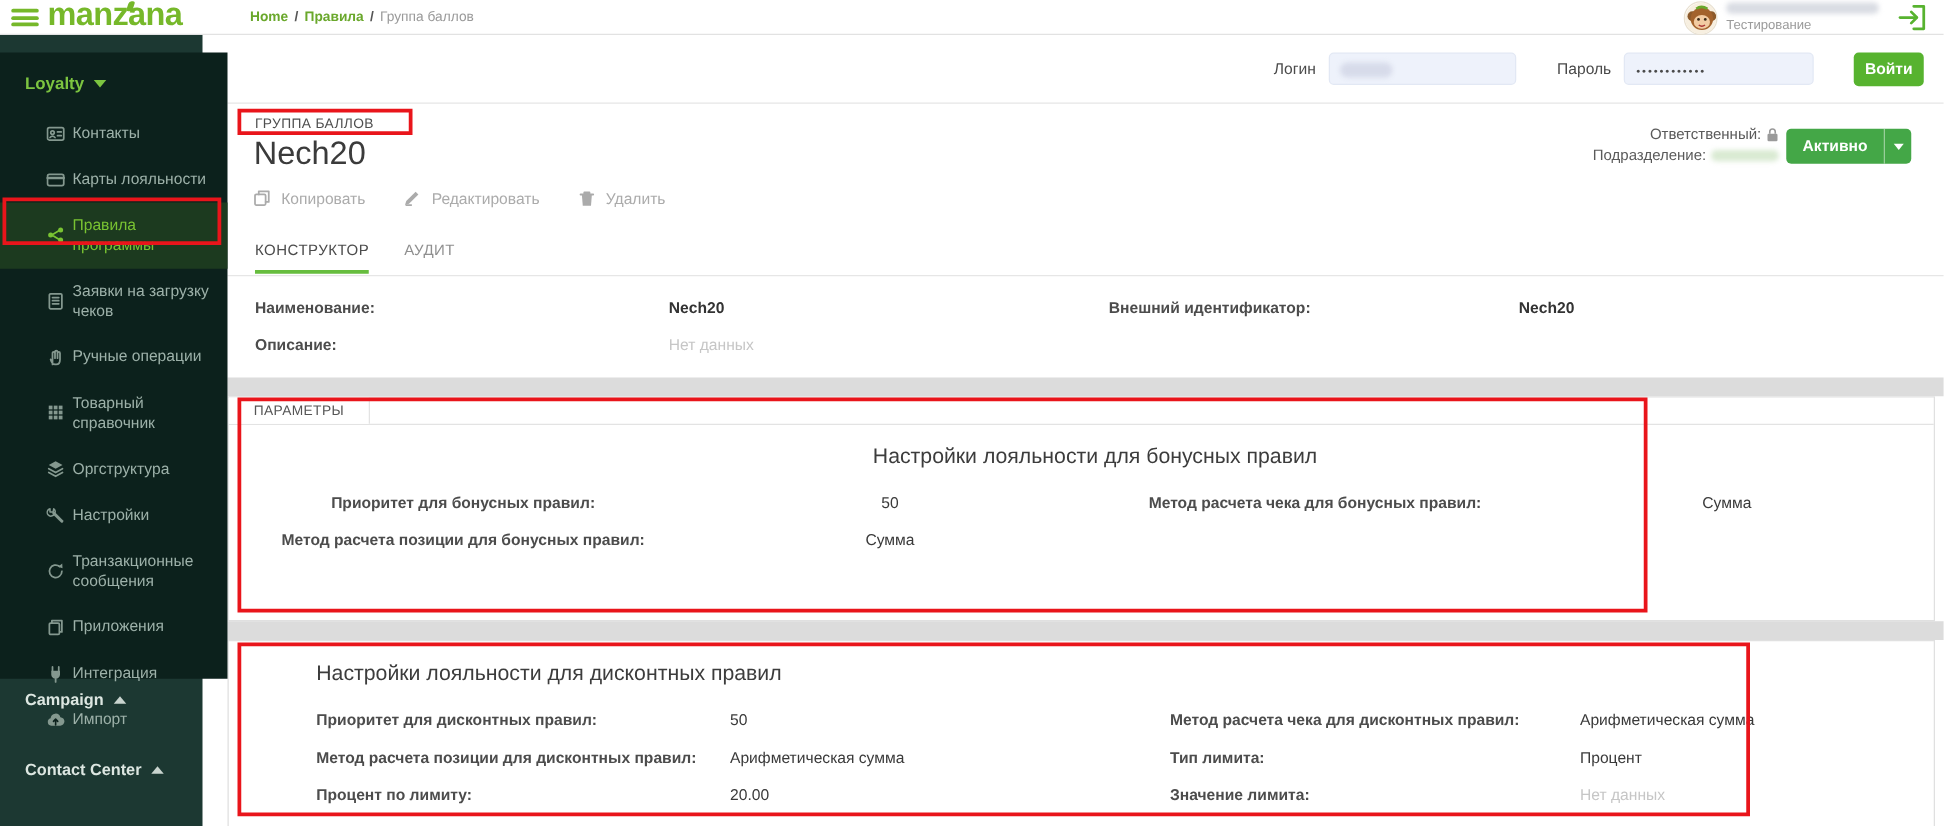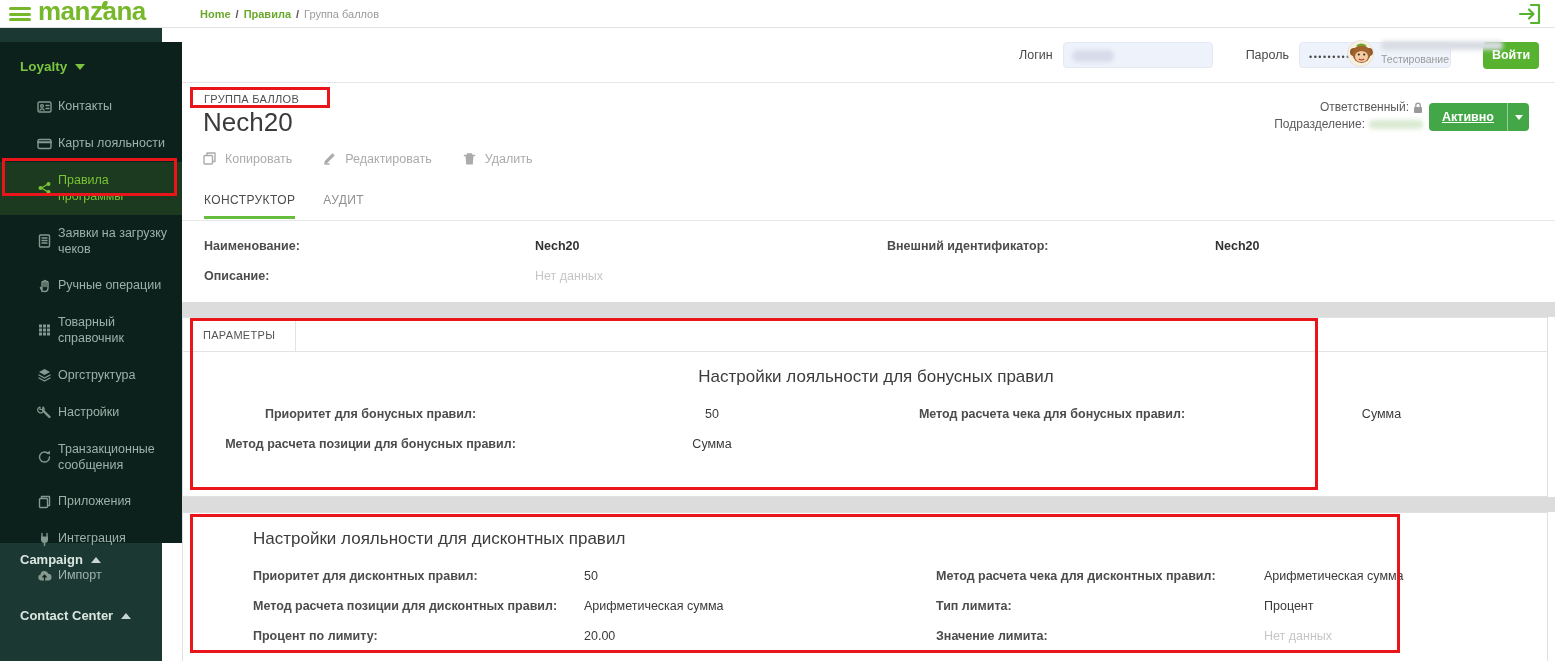--- a/index.html
+++ b/index.html
@@ -14,21 +14,21 @@
   .hamburger span { display:block; height:3px; margin-bottom:2.5px; background:#76b82a; border-radius:2px; }
   .logo { position:absolute; left:38px; top:-4px; font-size:26px; font-weight:bold; color:#76b82a;
     letter-spacing:-0.5px; }
   .logo-accent { position:absolute; left:102px; top:1px; width:5px; height:8px; background:#76b82a;
     transform:skewX(-18deg); border-radius:2px; }
   .breadcrumb { position:absolute; left:200px; top:0; height:28px; display:flex; align-items:center;
     gap:5px; font-size:11px; }
   .bc-link { color:#6aa82c; font-weight:bold; }
   .bc-sep { color:#555; font-weight:bold; }
   .bc-current { color:#9a9a9a; }
-  .userblock { position:absolute; right:52px; top:1px; display:flex; align-items:flex-start; gap:7px;margin-top:39px; }
+  .userblock { position:absolute; right:52px; top:1px; display:flex; align-items:flex-start; gap:7px; }
   .avatar { width:27px; height:27px; border-radius:50%; overflow:hidden; border:1px solid #e8e0d0; }
   .usertext { padding-top:1px; }
   .username-chip { width:122px; height:9px; border-radius:4px; background:#d9dce3; filter:blur(2px); margin-bottom:3px; }
   .userrole { font-size:10.5px; color:#9b9b9b; }
   .exit-btn { position:absolute; right:13px; top:3px; width:24px; height:22px; cursor:pointer; }
 
   
   .sidebar { position:absolute; left:0; top:28px; width:162px; height:633px; background:#1c3832; z-index:5; }
   .side-panel { position:absolute; left:0; top:14px; width:182px; height:501px; background:#0c211c; }
   .loyalty-head { padding:17px 0 0 20px; color:#7cc440; font-weight:bold; font-size:13.5px;
@@ -64,21 +64,21 @@
     font-weight:bold; font-size:12.5px; cursor:pointer; font-family:inherit; }
 
   .head-sec { position:absolute; left:0; top:55px; right:0; height:220px; }
   .entity-label { position:absolute; left:22px; top:10px; font-size:11px; color:#4f4f4f; letter-spacing:.3px; }
   .page-title { position:absolute; left:21px; top:24px; font-size:26px; color:#3b3b3b; font-weight:normal; }
   .meta { position:absolute; right:132px; top:16px; text-align:right; font-size:12px; color:#5a5a5a; line-height:17px; }
   .meta .row { display:flex; justify-content:flex-end; align-items:center; gap:4px; }
   .dept-chip { display:inline-block; width:54px; height:9px; border-radius:4px; background:#d9ead2; filter:blur(2px); }
   .status-btn { position:absolute; right:26px; top:20px; height:28px; display:flex; align-items:stretch;
     background:#44a747; border-radius:4px; color:#fff; cursor:pointer; overflow:hidden; }
-  .status-main { display:flex; align-items:center; padding:0 13px; font-weight:bold; font-size:12.5px;text-decoration:underline; }
+  .status-main { display:flex; align-items:center; padding:0 13px; font-weight:bold; font-size:12.5px; }
   .status-caret { width:22px; display:flex; align-items:center; justify-content:center;
     border-left:1px solid rgba(255,255,255,.45); }
   .caret-down-w { width:0; height:0; border-left:4px solid transparent; border-right:4px solid transparent;
     border-top:5px solid #fff; }
   .toolbar { position:absolute; left:20px; top:68px; display:flex; gap:30px; }
   .tool-btn { display:flex; align-items:center; gap:8px; color:#ababab; font-size:12.5px; cursor:pointer; }
   svg.tic { stroke:#ababab; fill:none; stroke-width:1.4; stroke-linecap:round; stroke-linejoin:round; }
   svg.tic .fil { fill:#ababab; stroke:none; }
   .tabs { position:absolute; left:22px; top:110px; display:flex; gap:28px; }
   .tab { font-size:12px; letter-spacing:.4px; padding-bottom:9px; cursor:pointer; color:#8f8f8f; }
@@ -90,21 +90,21 @@
   .flabel { font-size:12.5px; color:#4c4c4c;font-weight:bold; }
   .fvalue { font-size:12.5px; color:#3a3a3a; }
   .fvalue.bold { font-weight:bold; color:#333; }
   .fvalue.muted { color:#c6c6c6; }
 
   .grayband { position:absolute; left:0; right:0; height:15px; background:#dcdcdc; }
   .gb1 { top:274px; } .gb2 { top:469px; }
   .card { position:absolute; left:0; right:7px; background:#fff; border:1px solid #e0e0e0; }
   .card1 { top:289px; height:180px; }
   .card2 { top:484px; height:177px; border-bottom:none; }
-  .ptab-row { height:34px; border-bottom:1px solid #e3e3e3; display:flex; }
+  .ptab-row { height:22px; border-bottom:1px solid #e3e3e3; display:flex; }
   .ptab { display:flex; align-items:center; padding:0 20px; border-right:1px solid #e3e3e3;
     font-size:11px; color:#555; letter-spacing:.3px; cursor:pointer; background:#fff; }
   .sec-title { font-size:17px; color:#3c3c3c; padding-left:22px; margin-bottom:12px; font-weight:normal; }
   .card1 .sec-body { padding-top:15px;text-align:center; }
   .card2 .sec-body { padding-top:16px;padding-left:48px; }
 
   
   .ann { position:absolute; border:3px solid #e9151b; z-index:60; pointer-events:none; }
   .ann1 { left:2px;   top:158px; width:175px;  height:38px; }
   .ann2 { left:190px; top:87px;  width:140px;  height:21px; }

